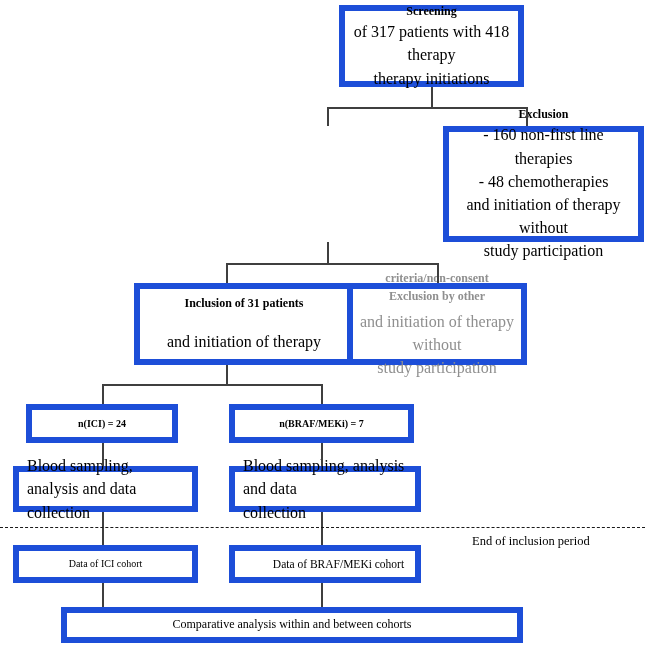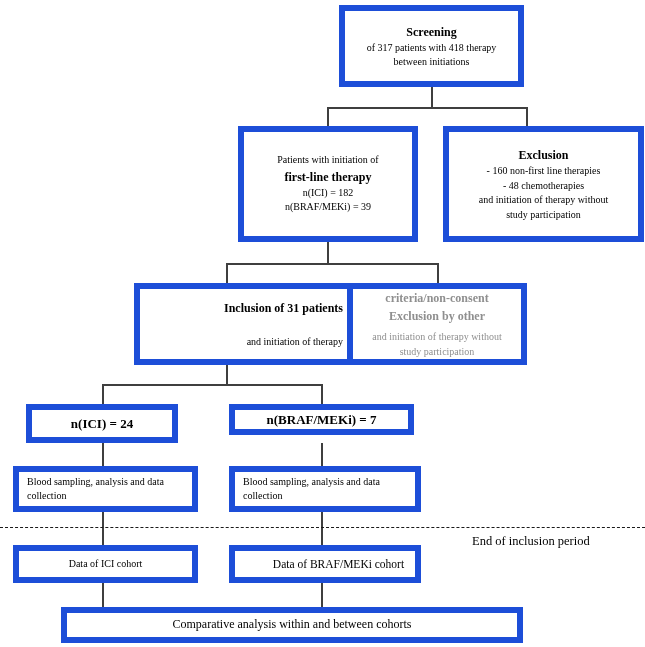--- a/index.html
+++ b/index.html
@@ -31,26 +31,26 @@
     font-size: 10.5px;
     line-height: 1.45;
     padding: 3px 5px;
   }
   .box .ttl {
     font-weight: bold;
     font-size: 12px;
     line-height: 1.5;
   }
   .box .sub {
-    font-size: 10px;
+    font-size: 16px;
     line-height: 1.45;
   }
   .box .bold-line {
     font-weight: bold;
-    font-size: 13px;
+    font-size: 10px;
     line-height: 1.5;
   }
   .grey {
     color: #8f8f8f;
   }
   .grey .ttl { color: #8f8f8f; }
   .line {
     position: absolute;
     background: #3f3f3f;
   }
@@ -71,55 +71,49 @@
   .nowrap { white-space: nowrap; }
 </style>
 </head>
 <body>
 
 <div id="canvas">
 
   <div class="box" style="left:339px; top:5px; width:185px; height:82px;">
     <div class="ttl">Screening</div>
     <div class="sub">of 317 patients with 418 therapy</div>
-    <div class="sub">between initiations</div>
+    <div class="sub">therapy initiations</div>
   </div>
 
-  <div class="box" style="left:238px; top:126px; width:180px; height:116px;">
-    <div class="sub">Patients with initiation of</div>
-    <div class="ttl">first-line therapy</div>
-    <div class="sub">n(ICI) = 182</div>
-    <div class="sub">n(BRAF/MEKi) = 39</div>
-  </div>
 
   <div class="box" style="left:443px; top:126px; width:201px; height:116px;">
     <div class="ttl">Exclusion</div>
     <div class="sub">- 160 non-first line therapies</div>
     <div class="sub">- 48 chemotherapies</div>
     <div class="sub">and initiation of therapy without</div>
     <div class="sub">study participation</div>
   </div>
 
-  <div class="box" style="left:134px; top:283px; width:220px; height:82px;align-items:flex-end;">
+  <div class="box" style="left:134px; top:283px; width:220px; height:82px;">
     <div class="ttl">Inclusion of 31 patients</div>
     <div class="sub" style="margin-top:18px;">and initiation of therapy</div>
   </div>
 
   <div class="box grey" style="left:347px; top:283px; width:180px; height:82px;">
     <div class="ttl">criteria/non-consent</div>
     <div class="ttl">Exclusion by other</div>
     <div class="sub" style="margin-top:5px;">and initiation of therapy without</div>
     <div class="sub">study participation</div>
   </div>
 
   <div class="box" style="left:26px; top:404px; width:152px; height:39px;">
     <div class="bold-line">n(ICI) = 24</div>
   </div>
 
-  <div class="box" style="left:229px; top:404px; width:185px; height:31px;">
+  <div class="box" style="left:229px; top:404px; width:185px; height:39px;">
     <div class="bold-line">n(BRAF/MEKi) = 7</div>
   </div>
 
   <div class="box" style="left:13px; top:466px; width:185px; height:46px; align-items:flex-start; padding-left:8px; text-align:left;">
     <div class="sub">Blood sampling, analysis and data</div>
     <div class="sub">collection</div>
   </div>
 
   <div class="box" style="left:229px; top:466px; width:192px; height:46px; align-items:flex-start; padding-left:8px; text-align:left;">
     <div class="sub">Blood sampling, analysis and data</div>

